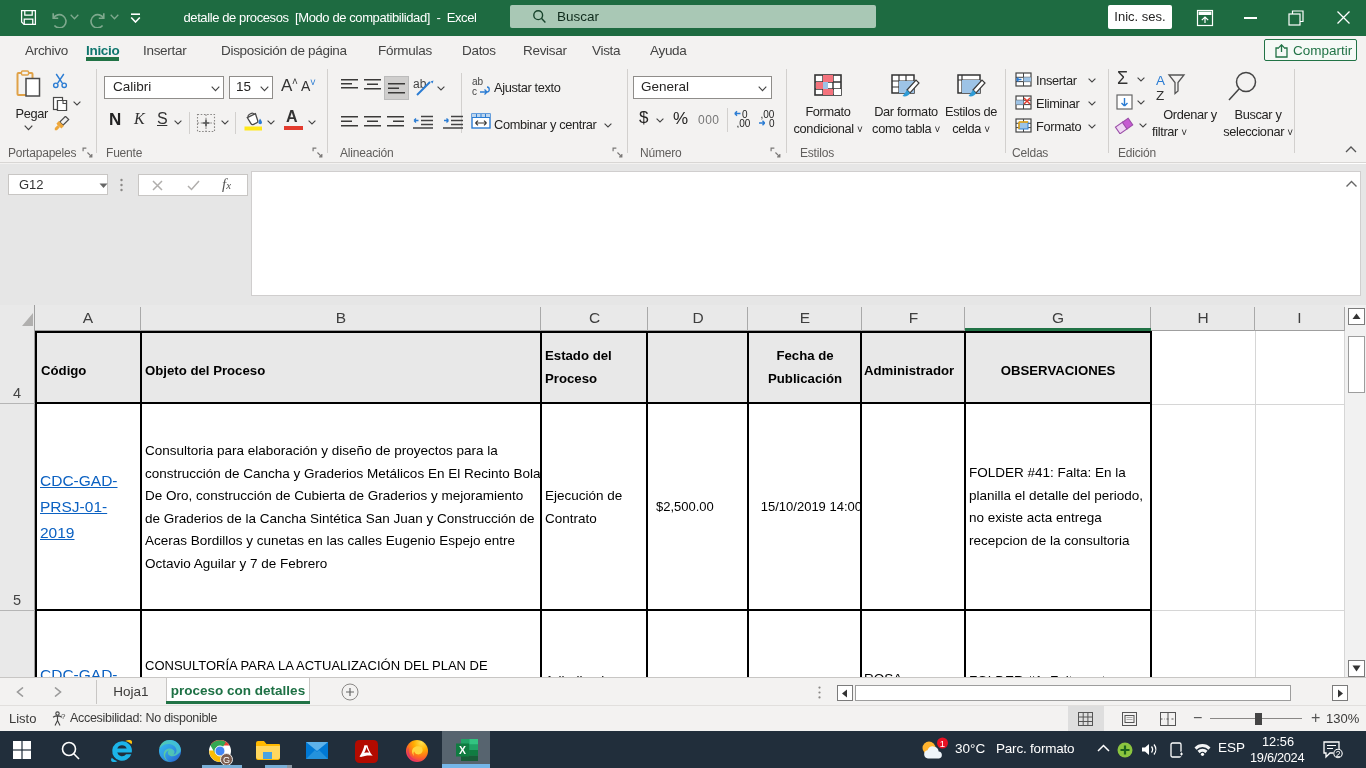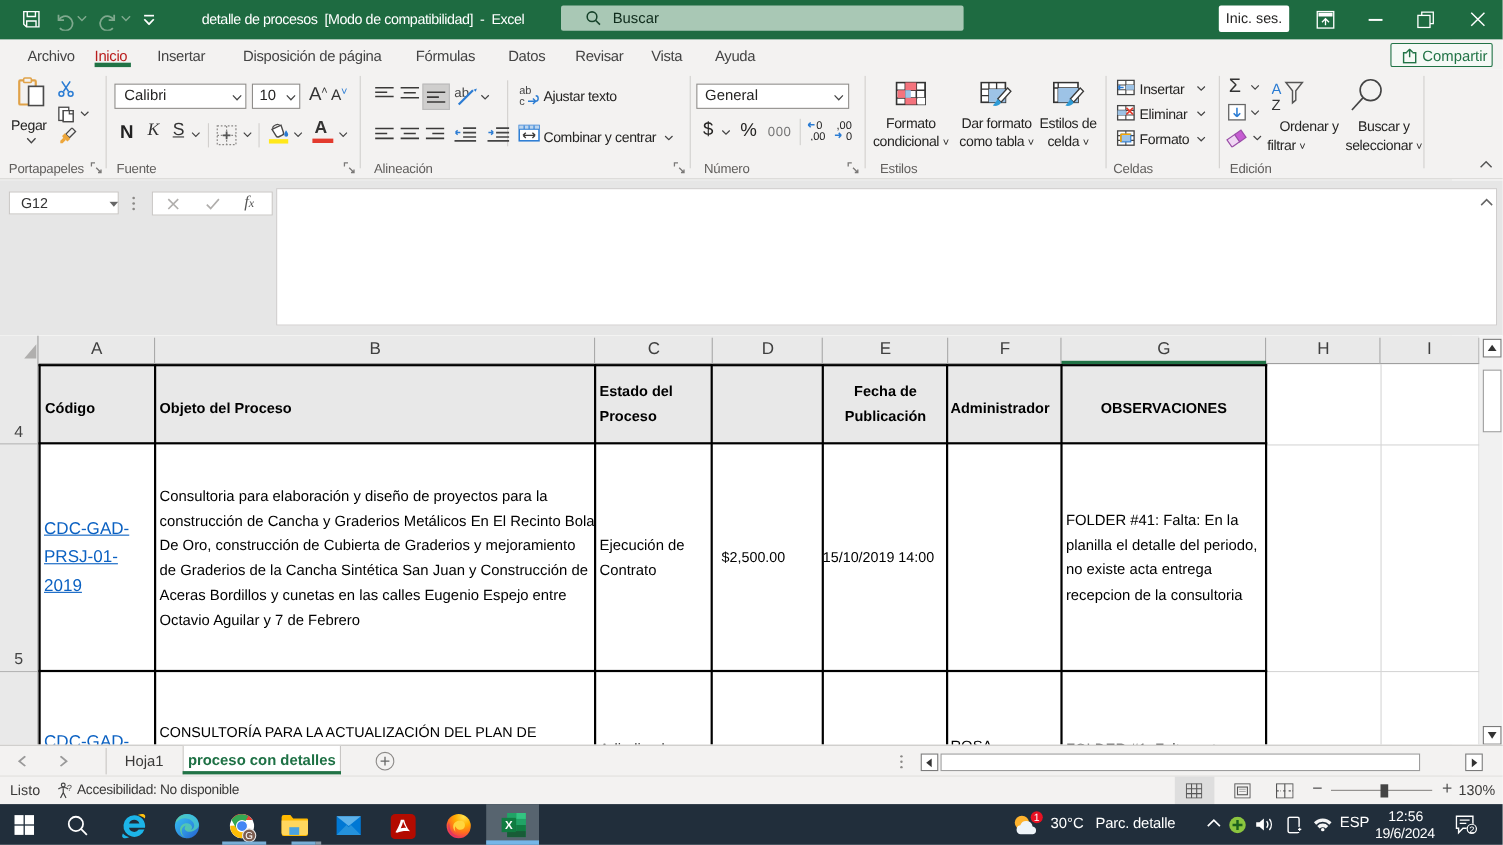--- a/index.html
+++ b/index.html
@@ -9,21 +9,21 @@
 
 
 #titlebar { left:0; top:0; width:1366px; height:36px; background:#1e6b41; }
 #title-text { left:0; top:0; width:660px; height:36px; line-height:36px; text-align:center; color:#fff; font-size:13px; letter-spacing:-0.4px; }
 #searchbox { left:510px; top:5px; width:366px; height:23px; background:#a9c8b5; border-radius:2px; color:#0f2b1c; font-size:13.5px; line-height:23px; }
 #inicses { left:1108px; top:5px; width:64px; height:24px; background:#fff; border-radius:2px; color:#252423; font-size:13px; text-align:center; line-height:24px; }
 
 
 #tabrow { left:0; top:36px; width:1366px; height:27px; background:#f3f2f1; }
 .rtab { position:absolute; top:0; height:27px; line-height:29px; color:#444; font-size:13.5px; letter-spacing:-0.3px; }
-#tab-inicio { font-weight:400; color:#b91c1c; }
+#tab-inicio { font-weight:700; color:#0f766e; }
 #tab-inicio-line { left:86px; top:57px; width:33px; height:4px; background:#217346; }
 #compartir { left:1264px; top:39px; width:93px; height:22px; border:1px solid #217346; border-radius:2px; color:#217346; font-size:13.5px; line-height:21px; background:#f5f9f6;}
 
 
 #ribbon { left:0; top:63px; width:1366px; height:100px; background:#f3f2f1; border-bottom:1px solid #d8d6d4; }
 .gsep { position:absolute; top:6px; width:1px; height:84px; background:#d2d0ce; }
 .glabel { position:absolute; top:83px; height:14px; font-size:12px; letter-spacing:-0.2px; color:#605e5c; }
 .glaunch { position:absolute; top:84px; width:12px; height:12px; color:#605e5c; }
 .rtext { position:absolute; color:#252423; font-size:12.8px; letter-spacing:-0.35px; white-space:nowrap; }
 .combo { position:absolute; background:#fff; border:1px solid #8f8d8a; color:#252423; font-size:13.5px; }
@@ -130,21 +130,21 @@
     <div class="glabel" style="left:640px;width:120px">Número</div>
     <div class="glabel" style="left:800px;width:190px">Estilos</div>
     <div class="glabel" style="left:1012px;width:88px">Celdas</div>
     <div class="glabel" style="left:1118px;width:168px">Edición</div>
 
     <svg class="abs" style="left:16px;top:7px" width="27" height="27" viewBox="0 0 27 27">
         <rect x="1.5" y="3" width="15" height="22" rx="1" fill="none" stroke="#e0a248" stroke-width="2"></rect>
         <rect x="5.5" y="1" width="7" height="4" rx="1" fill="#f3f2f1" stroke="#e0a248" stroke-width="1.4"></rect>
         <rect x="10" y="8.5" width="13.5" height="17.5" fill="#fff" stroke="#4a4a4a" stroke-width="1.5"></rect>
       </svg>
-    <div class="rtext" style="left:10px;top:43px;width:38px;text-align:left">Pegar</div>
+    <div class="rtext" style="left:10px;top:43px;width:38px;text-align:right">Pegar</div>
     <svg class="abs" style="left:24px;top:62px" width="9" height="6" viewBox="0 0 9 6">
         <path d="M0.7 0.7 L4.5 4.7 L8.3 0.7" fill="none" stroke="#444" stroke-width="1.2"></path>
       </svg>
     <svg class="abs" style="left:52px;top:10px" width="16" height="16" viewBox="0 0 16 16">
         <g stroke="#2b7cd3" stroke-width="1.4" fill="none">
           <path d="M4.2 1 L10.3 10.2 M11.8 1 L5.7 10.2"></path>
           <circle cx="3.8" cy="12.3" r="2.2"></circle>
           <circle cx="12.2" cy="12.3" r="2.2"></circle>
         </g>
       </svg>
@@ -170,21 +170,21 @@
         <path d="M1 4 v-3 h3 M5 5 l4 4 M9 6.5 v2.5 h-2.5" fill="none" stroke="#7a7877" stroke-width="1.1"></path>
       </svg>
 
     <div class="combo" style="left:104px;top:13px;width:120px;height:23px">
         <span style="position:absolute;left:8px;top:2px">Calibri</span>
         <svg class="abs" style="left:106px;top:9px" width="9" height="6" viewBox="0 0 9 6">
           <path d="M0.7 0.7 L4.5 4.7 L8.3 0.7" fill="none" stroke="#444" stroke-width="1.1"></path>
         </svg>
       </div>
     <div class="combo" style="left:229px;top:13px;width:44px;height:23px">
-        <span style="position:absolute;left:6px;top:2px">10</span>
+        <span style="position:absolute;left:6px;top:2px">15</span>
         <svg class="abs" style="left:30px;top:9px" width="9" height="6" viewBox="0 0 9 6">
           <path d="M0.7 0.7 L4.5 4.7 L8.3 0.7" fill="none" stroke="#444" stroke-width="1.1"></path>
         </svg>
       </div>
     <div class="rtext" style="left:281px;top:13px;font-size:17px;color:#333">A<span style="font-size:10px;position:relative;top:-6px">˄</span></div>
     <div class="rtext" style="left:301px;top:15px;font-size:14px;color:#333">A<span style="font-size:10px;position:relative;top:-5px;color:#2b7cd3">˅</span></div>
     <div class="rtext" style="left:109px;top:47px;font-size:17px;font-weight:700;color:#222">N</div>
     <div class="rtext" style="left:134px;top:47px;font-size:16px;font-style:italic;color:#333;font-family:'Liberation Serif',serif">K</div>
     <div class="rtext" style="left:157px;top:47px;font-size:16px;text-decoration:underline;color:#333">S</div>
     <svg class="abs" style="left:174px;top:57px" width="8" height="5" viewBox="0 0 8 5">
@@ -507,21 +507,21 @@
     <div class="ct hb" style="left:145px;top:55px">Objeto del Proceso</div>
     <div class="ct hb" style="left:545px;top:40px">Estado del<br>Proceso</div>
     <div class="ct hb" style="left:748px;top:40px;width:114px;text-align:center">Fecha de<br>Publicación</div>
     <div class="ct hb" style="left:864px;top:55px">Administrador</div>
     <div class="ct hb" style="left:965px;top:55px;width:186px;text-align:center">OBSERVACIONES</div>
 
     <div class="ct lnk" style="left:40px;top:163px">CDC-GAD-<br>PRSJ-01-<br>2019</div>
     <div class="ct" style="left:145px;top:135px">Consultoria para elaboración y diseño de proyectos para la<br>construcción de Cancha y Graderios Metálicos En El Recinto Bola<br>De Oro, construcción de Cubierta de Graderios y mejoramiento<br>de Graderios de la Cancha Sintética San Juan y Construcción de<br>Aceras Bordillos y cunetas en las calles Eugenio Espejo entre<br>Octavio Aguilar y 7 de Febrero</div>
     <div class="ct" style="left:545px;top:180px">Ejecución de<br>Contrato</div>
     <div class="ct" style="left:656px;top:191px;font-size:13px">$2,500.00</div>
-    <div class="ct" style="left:748px;top:191px;width:114px;text-align:left;font-size:13px">15/10/2019 14:00</div>
+    <div class="ct" style="left:748px;top:191px;width:114px;text-align:right;font-size:13px">15/10/2019 14:00</div>
     <div class="ct" style="left:969px;top:157px">FOLDER #41: Falta: En la<br>planilla el detalle del periodo,<br>no existe acta entrega<br>recepcion de la consultoria</div>
 
     <div class="ct lnk" style="left:40px;top:357px">CDC-GAD-</div>
     <div class="ct" style="left:145px;top:350px;font-size:13px">CONSULTORÍA PARA LA ACTUALIZACIÓN DEL PLAN DE</div>
     <div class="ct" style="left:545px;top:365px">Adjudicado</div>
     <div class="ct" style="left:864px;top:363px">ROSA</div>
     <div class="ct" style="left:969px;top:365px">FOLDER #1: Falta: acta</div>
 
     <div class="abs" style="left:1345px;top:0;width:21px;height:372px;background:#f1f1f1"></div>
     <div class="abs" style="left:1348px;top:3px;width:17px;height:17px;background:#fff;border:1px solid #7b7b7b"></div>
@@ -696,21 +696,21 @@
     <div class="abs" style="left:265px;top:34px;width:22px;height:3px;background:#79aed6"></div>
     <div class="abs" style="left:287px;top:34px;width:5px;height:3px;background:#8a98a5"></div>
 
     <svg class="abs" style="left:920px;top:6px" width="30" height="26" viewBox="0 0 30 26">
         <circle cx="9" cy="11" r="6.5" fill="#ffb32e"></circle>
         <path d="M8 21.5 a4.2 4.2 0 0 1 -0.5 -8.3 a5.8 5.8 0 0 1 11.2 1.2 a3.6 3.6 0 0 1 0.3 7.1 z" fill="#eef4f9"></path>
         <circle cx="22.5" cy="6" r="5.5" fill="#e81123"></circle>
         <text x="22.5" y="9.5" font-size="9.5" fill="#fff" text-anchor="middle" font-family="Liberation Sans">1</text>
       </svg>
     <span class="abs" style="left:955px;top:10px;color:#fff;font-size:13.5px">30°C</span>
-    <span class="abs" style="left:996px;top:10px;color:#fff;font-size:13.5px;letter-spacing:-0.2px">Parc. detalle</span>
+    <span class="abs" style="left:996px;top:10px;color:#fff;font-size:13.5px;letter-spacing:-0.2px">Parc. formato</span>
     <svg class="abs" style="left:1097px;top:13px" width="13" height="8" viewBox="0 0 13 8">
         <path d="M1 7 L6.5 1.5 L12 7" fill="none" stroke="#fff" stroke-width="1.5"></path>
       </svg>
     <svg class="abs" style="left:1117px;top:11px" width="16" height="16" viewBox="0 0 16 16">
         <circle cx="8" cy="8" r="7.5" fill="#8bc53f"></circle>
         <path d="M8 3.5 v9 M3.5 8 h9" stroke="#1c611c" stroke-width="2.2"></path>
       </svg>
     <svg class="abs" style="left:1141px;top:11px" width="17" height="15" viewBox="0 0 17 15">
         <path d="M1 5.5 h3 L8 2 v11 L4 9.5 h-3 z" fill="#fff"></path>
         <path d="M10.5 4.5 a5 5 0 0 1 0 6 M13 2.5 a8 8 0 0 1 0 10" fill="none" stroke="#fff" stroke-width="1.3"></path>

